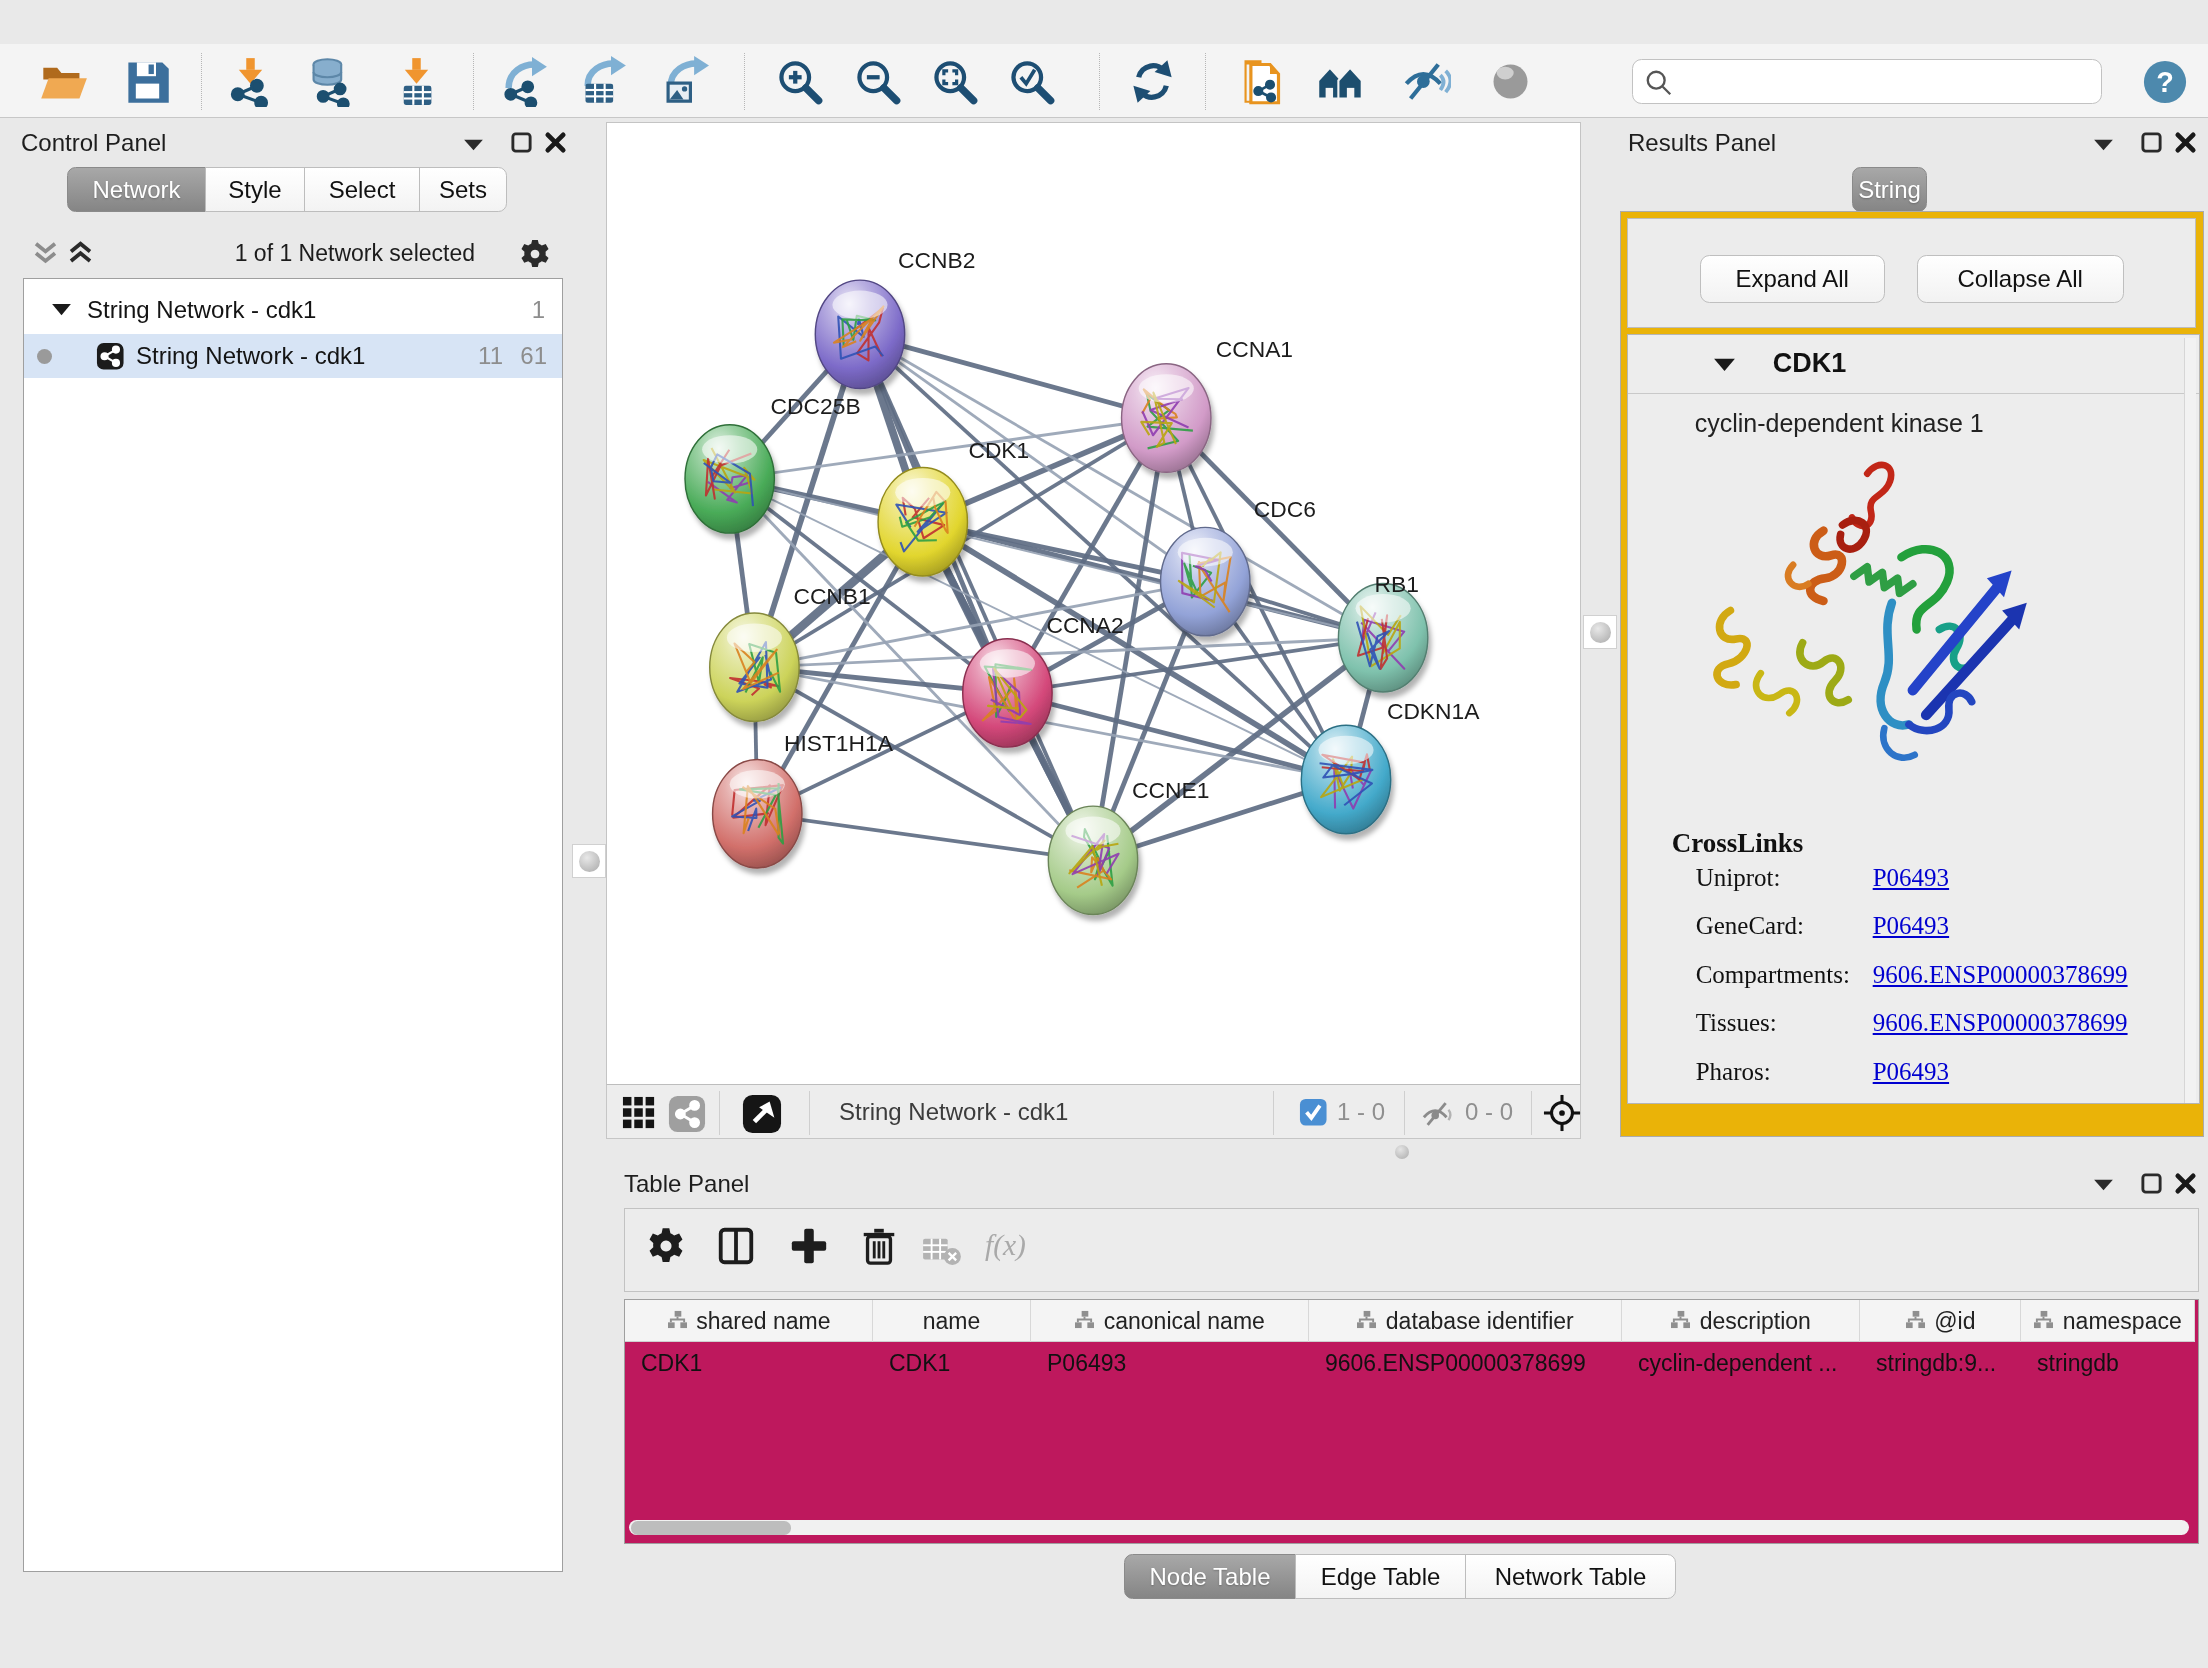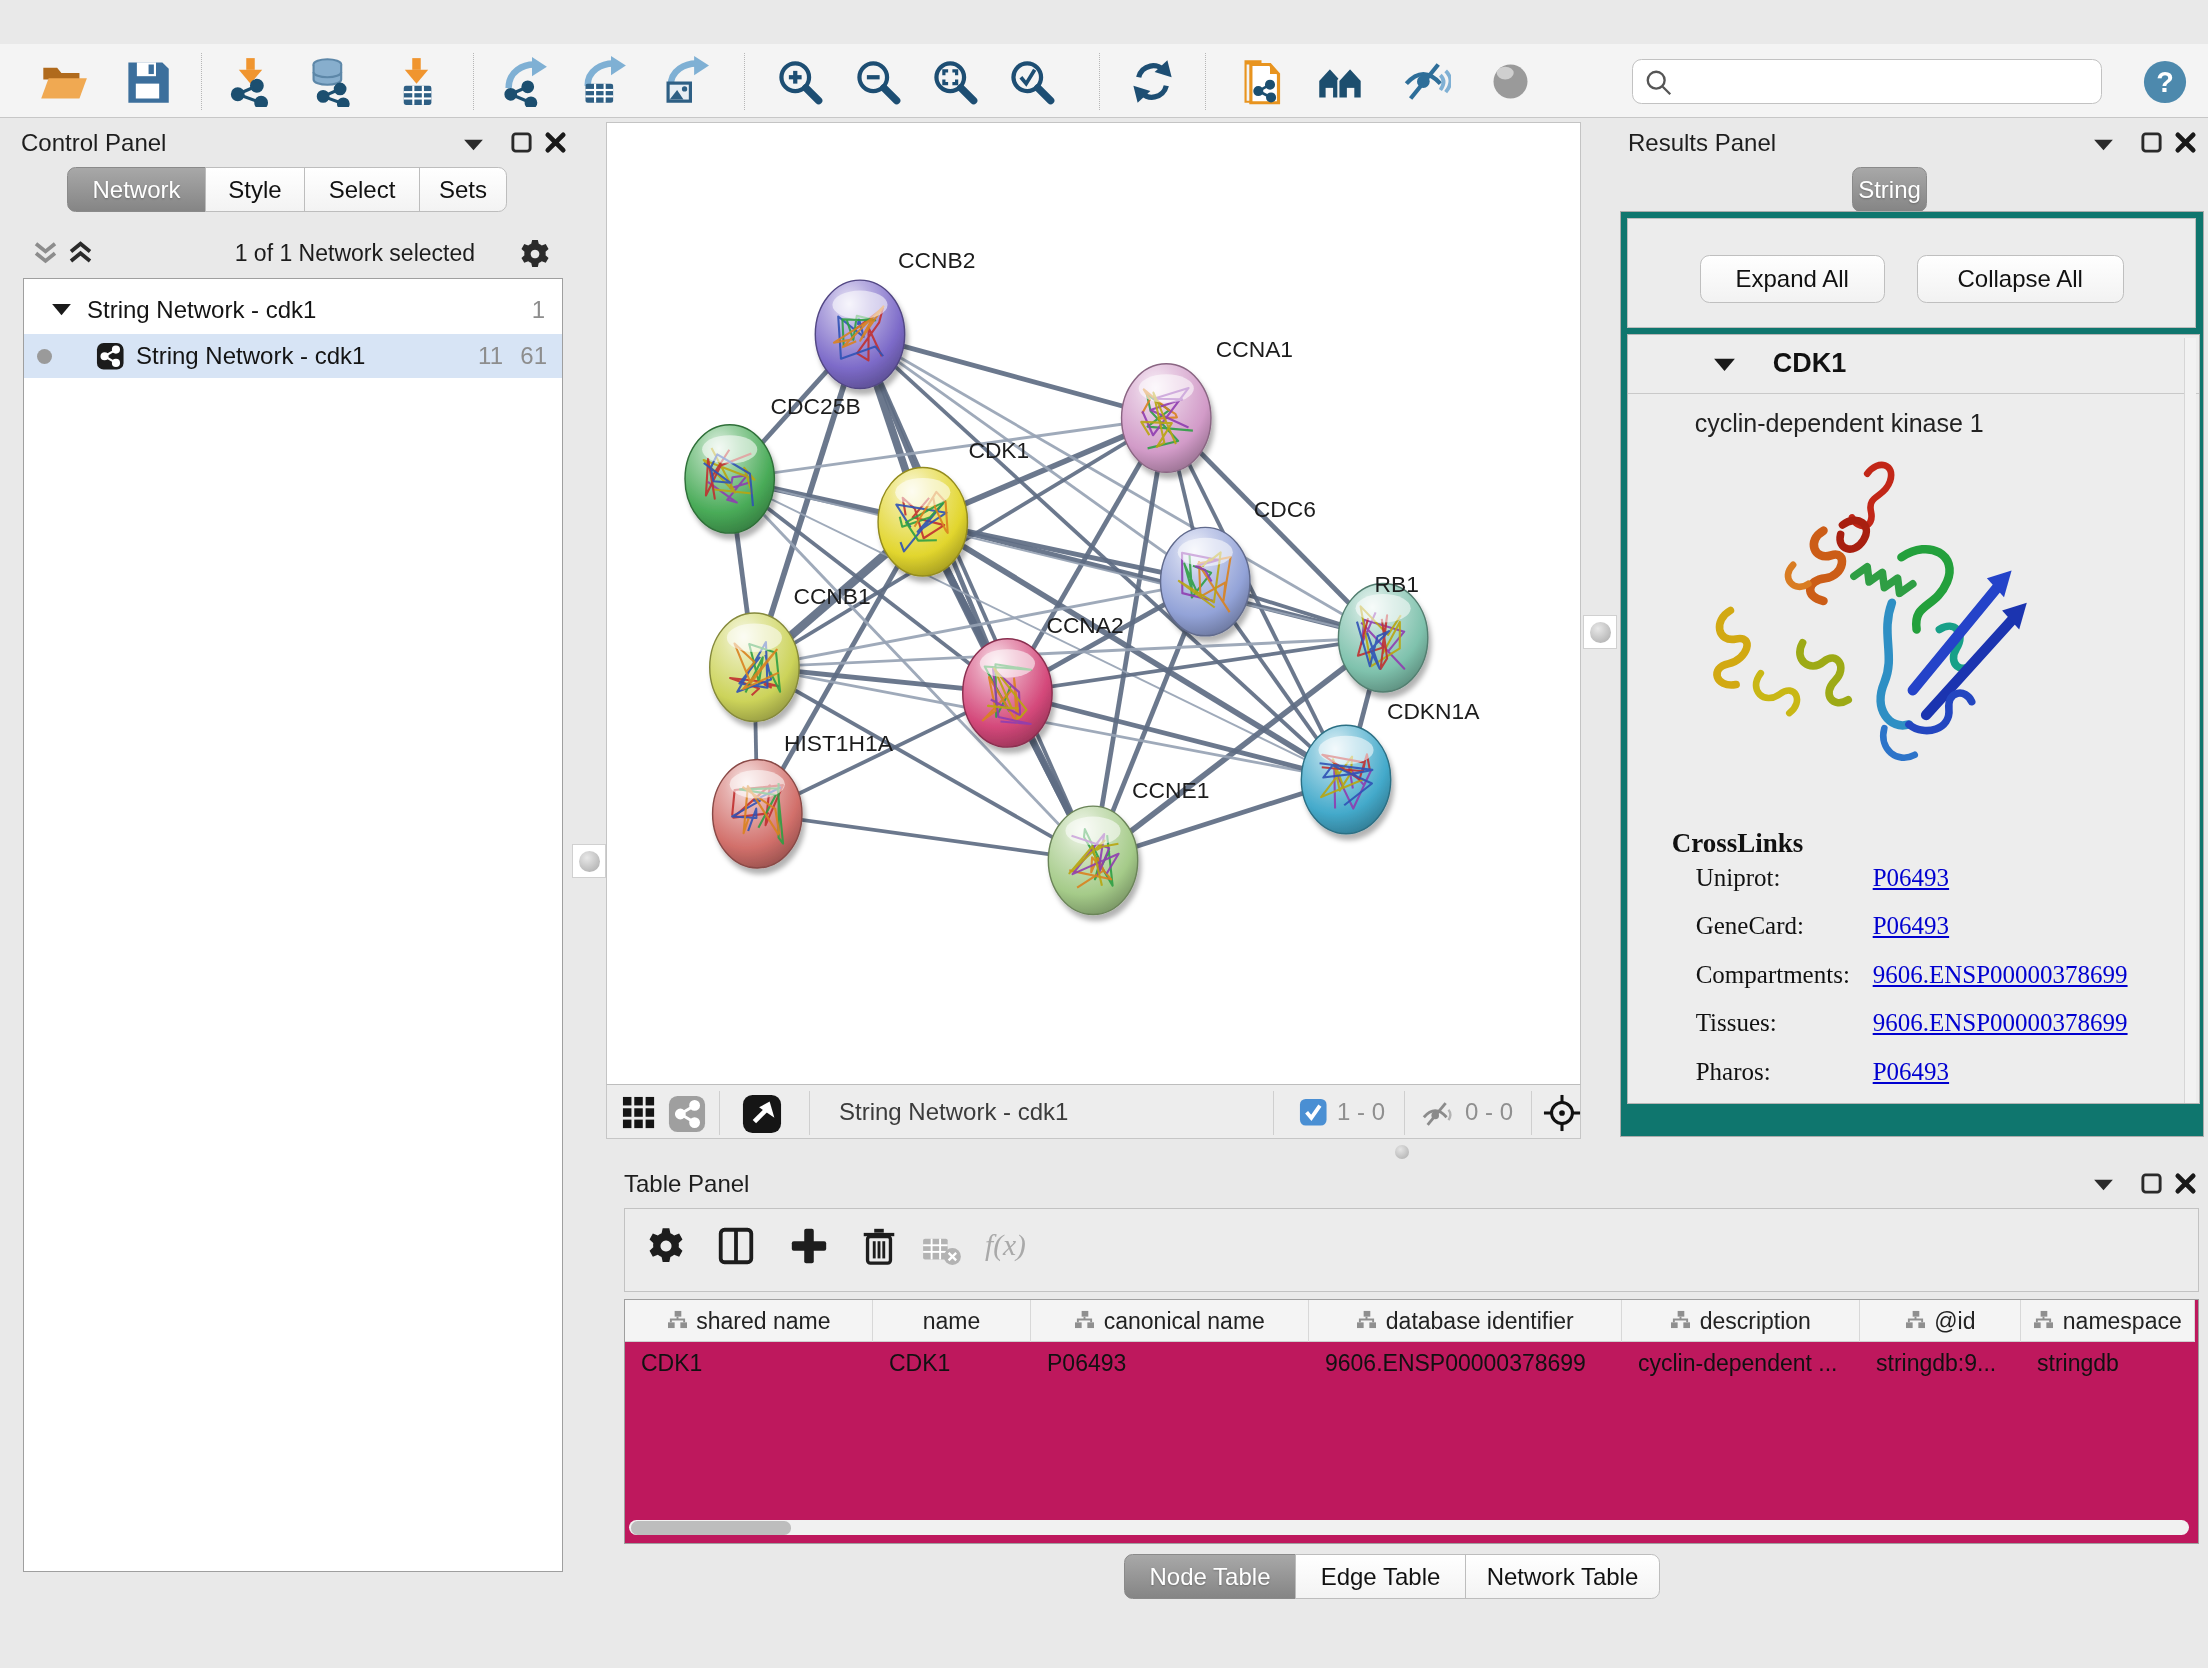--- a/index.html
+++ b/index.html
@@ -55,21 +55,21 @@
 
   
   .split-h{position:absolute;width:34px;height:34px;background:#fff;border:1px solid #d0d0d0;
     display:flex;align-items:center;justify-content:center;cursor:pointer}
   .split-h .dot{width:21px;height:21px;border-radius:50%;
     background:radial-gradient(circle at 38% 32%,#e8e8e8,#a8a8a8)}
   .split-dot{position:absolute;width:14.3px;height:14.3px;border-radius:50%;
     background:radial-gradient(circle at 38% 32%,#e4e4e4,#ababab);cursor:pointer}
 
   
-  .rp-box{position:absolute;left:1620px;top:211px;width:584px;height:926px;background:#0f766e;
+  .rp-box{position:absolute;left:1620px;top:211px;width:584px;height:926px;background:#eab308;
     border:1.9px solid #ababab}
   .rp-top{position:absolute;left:5.7px;top:5.7px;width:569px;height:110px;background:#ececec;
     border:1px solid #bdbdbd}
   .rp-btn{position:absolute;top:36px;height:48px;background:linear-gradient(#ffffff,#f2f2f2);
     border:1px solid #bfbfbf;border-radius:9.5px;font-size:24px;color:#111;text-align:center;
     line-height:46px;cursor:pointer}
   .rp-section{position:absolute;left:5.7px;top:122px;width:573px;height:770px;background:#ededed;
     border:1px solid #b5b5b5}
   .rp-genehdr{position:absolute;left:0;top:0;width:100%;height:59px;border-bottom:1px solid #c9c9c9}
   .rp-gene{position:absolute;left:145px;top:13.3px;font-size:27px;font-weight:bold;color:#111}
@@ -868,18 +868,18 @@
           <div class="td" style="width: 313px;">9606.ENSP00000378699</div>
           <div class="td" style="width: 238px;">cyclin-dependent ...</div>
           <div class="td" style="width: 161px;">stringdb:9...</div>
           <div class="td" style="width: 174px;">stringdb</div>
         </div>
       <div class="hscroll">
         <div class="hthumb"></div>
       </div>
     </div>
 
-    <div id="tp-tabs" style="position:absolute;left:1125px;top:1554px"><div class="seg seg-sel" style="width: 172px; border-radius: 8.6px 0px 0px 8.6px;">Node Table</div><div class="seg" style="width: 171px;">Edge Table</div><div class="seg" style="width: 195px; border-radius: 0px 8.6px 8.6px 0px;">Network Table</div></div>
+    <div id="tp-tabs" style="position:absolute;left:1125px;top:1554px"><div class="seg seg-sel" style="width: 172px; border-radius: 8.6px 0px 0px 8.6px;">Node Table</div><div class="seg" style="width: 171px;">Edge Table</div><div class="seg" style="width: 211px; border-radius: 0px 8.6px 8.6px 0px;">Network Table</div></div>
   </div>
 
 
 </div>
 
 
 </body></html>

